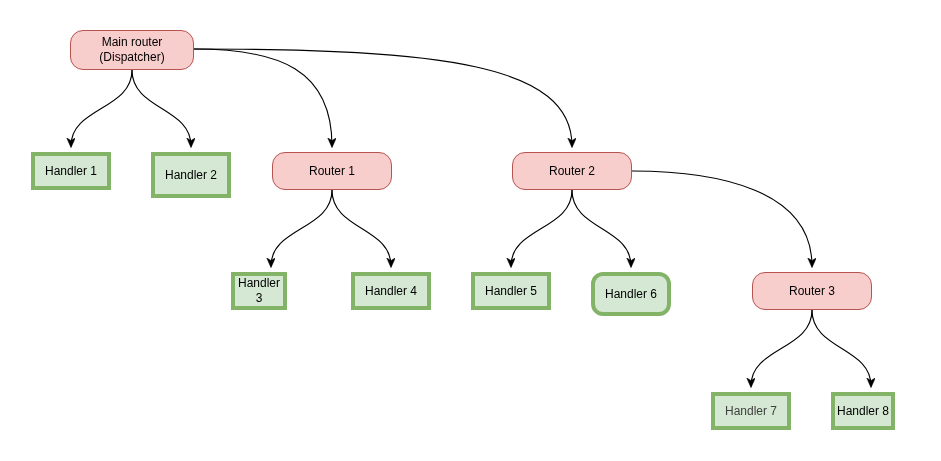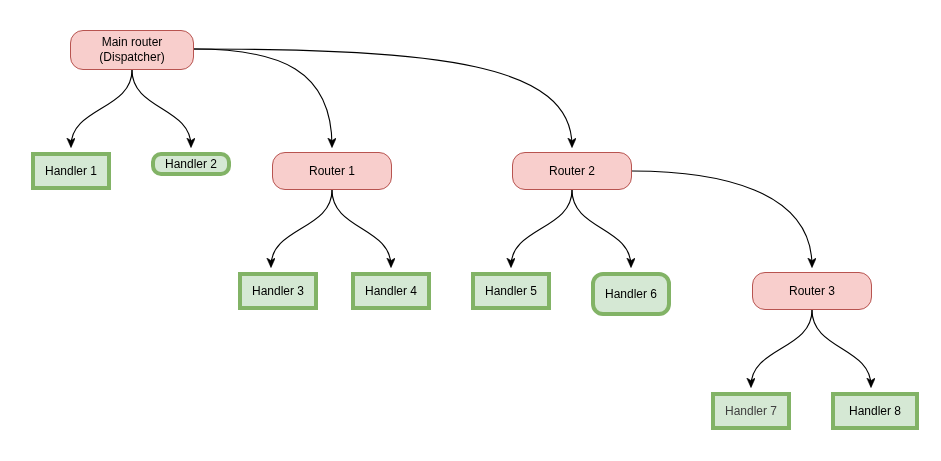--- a/index.html
+++ b/index.html
@@ -70,25 +70,25 @@
         <path d="M 632 171 C 718 171 812 190 812 266" fill="none" stroke="#000000" stroke-width="1.1" stroke-linecap="round" marker-end="url(#arrowhead)"></path>
         <path d="M 812 310 C 812 350 751 347 751 386" fill="none" stroke="#000000" stroke-width="1.1" stroke-linecap="round" marker-end="url(#arrowhead)"></path>
         <path d="M 812 310 C 812 350 871 347 871 386" fill="none" stroke="#000000" stroke-width="1.1" stroke-linecap="round" marker-end="url(#arrowhead)"></path>
       </g>
   </svg>
 
   <div id="nodes-group">
       <div class="node node-router" style="left: 70px; top: 30px; width: 124px; height: 40px; background: rgb(248, 206, 204); border-color: rgb(184, 84, 80); color: rgb(0, 0, 0);"><span>Main router
 (Dispatcher)</span></div>
       <div class="node node-handler" style="left: 31px; top: 152px; width: 80px; height: 38px; background: rgb(213, 232, 212); border-color: rgb(130, 179, 102); color: rgb(0, 0, 0);"><span>Handler 1</span></div>
-      <div class="node node-handler" style="left: 151px; top: 152px; width: 80px; height: 24px; background: rgb(213, 232, 212); border-color: rgb(130, 179, 102); color: rgb(0, 0, 0); border-radius: 10px;"><span>Handler 2</span></div>
+      <div class="node node-handler" style="left: 151px; top: 152px; width: 80px; height: 46px; background: rgb(213, 232, 212); border-color: rgb(130, 179, 102); color: rgb(0, 0, 0);"><span>Handler 2</span></div>
       <div class="node node-router" style="left: 272px; top: 152px; width: 120px; height: 38px; background: rgb(248, 206, 204); border-color: rgb(184, 84, 80); color: rgb(0, 0, 0);"><span>Router 1</span></div>
       <div class="node node-router" style="left: 512px; top: 152px; width: 120px; height: 38px; background: rgb(248, 206, 204); border-color: rgb(184, 84, 80); color: rgb(0, 0, 0);"><span>Router 2</span></div>
-      <div class="node node-handler" style="left: 231px; top: 272px; width: 80px; height: 38px; background: rgb(213, 232, 212); border-color: rgb(130, 179, 102); color: rgb(0, 0, 0); margin-left: 7px;"><span>Handler 3</span></div>
+      <div class="node node-handler" style="left: 231px; top: 272px; width: 56px; height: 38px; background: rgb(213, 232, 212); border-color: rgb(130, 179, 102); color: rgb(0, 0, 0);"><span>Handler 3</span></div>
       <div class="node node-handler" style="left: 351px; top: 272px; width: 80px; height: 38px; background: rgb(213, 232, 212); border-color: rgb(130, 179, 102); color: #000000;"><span>Handler 4</span></div>
       <div class="node node-handler" style="left: 471px; top: 272px; width: 80px; height: 38px; background: rgb(213, 232, 212); border-color: rgb(130, 179, 102); color: rgb(0, 0, 0);"><span>Handler 5</span></div>
       <div class="node node-handler" style="left: 591px; top: 272px; width: 80px; height: 44px; background: rgb(213, 232, 212); border-color: rgb(130, 179, 102); color: rgb(0, 0, 0); border-radius: 12px;"><span>Handler 6</span></div>
       <div class="node node-router" style="left: 752px; top: 272px; width: 120px; height: 38px; background: rgb(248, 206, 204); border-color: rgb(184, 84, 80); color: rgb(0, 0, 0);"><span>Router 3</span></div>
       <div class="node node-handler" style="left: 711px; top: 392px; width: 80px; height: 38px; background: rgb(213, 232, 212); border-color: rgb(130, 179, 102); color: #404040;"><span>Handler 7</span></div>
-      <div class="node node-handler" style="left: 831px; top: 392px; width: 88px; height: 38px; background: rgb(213, 232, 212); border-color: rgb(130, 179, 102); color: rgb(0, 0, 0);"><span>Handler 8</span></div>
+      <div class="node node-handler" style="left: 831px; top: 392px; width: 64px; height: 38px; background: rgb(213, 232, 212); border-color: rgb(130, 179, 102); color: rgb(0, 0, 0);"><span>Handler 8</span></div>
     </div>
 
 </div>
 
 </body></html>

